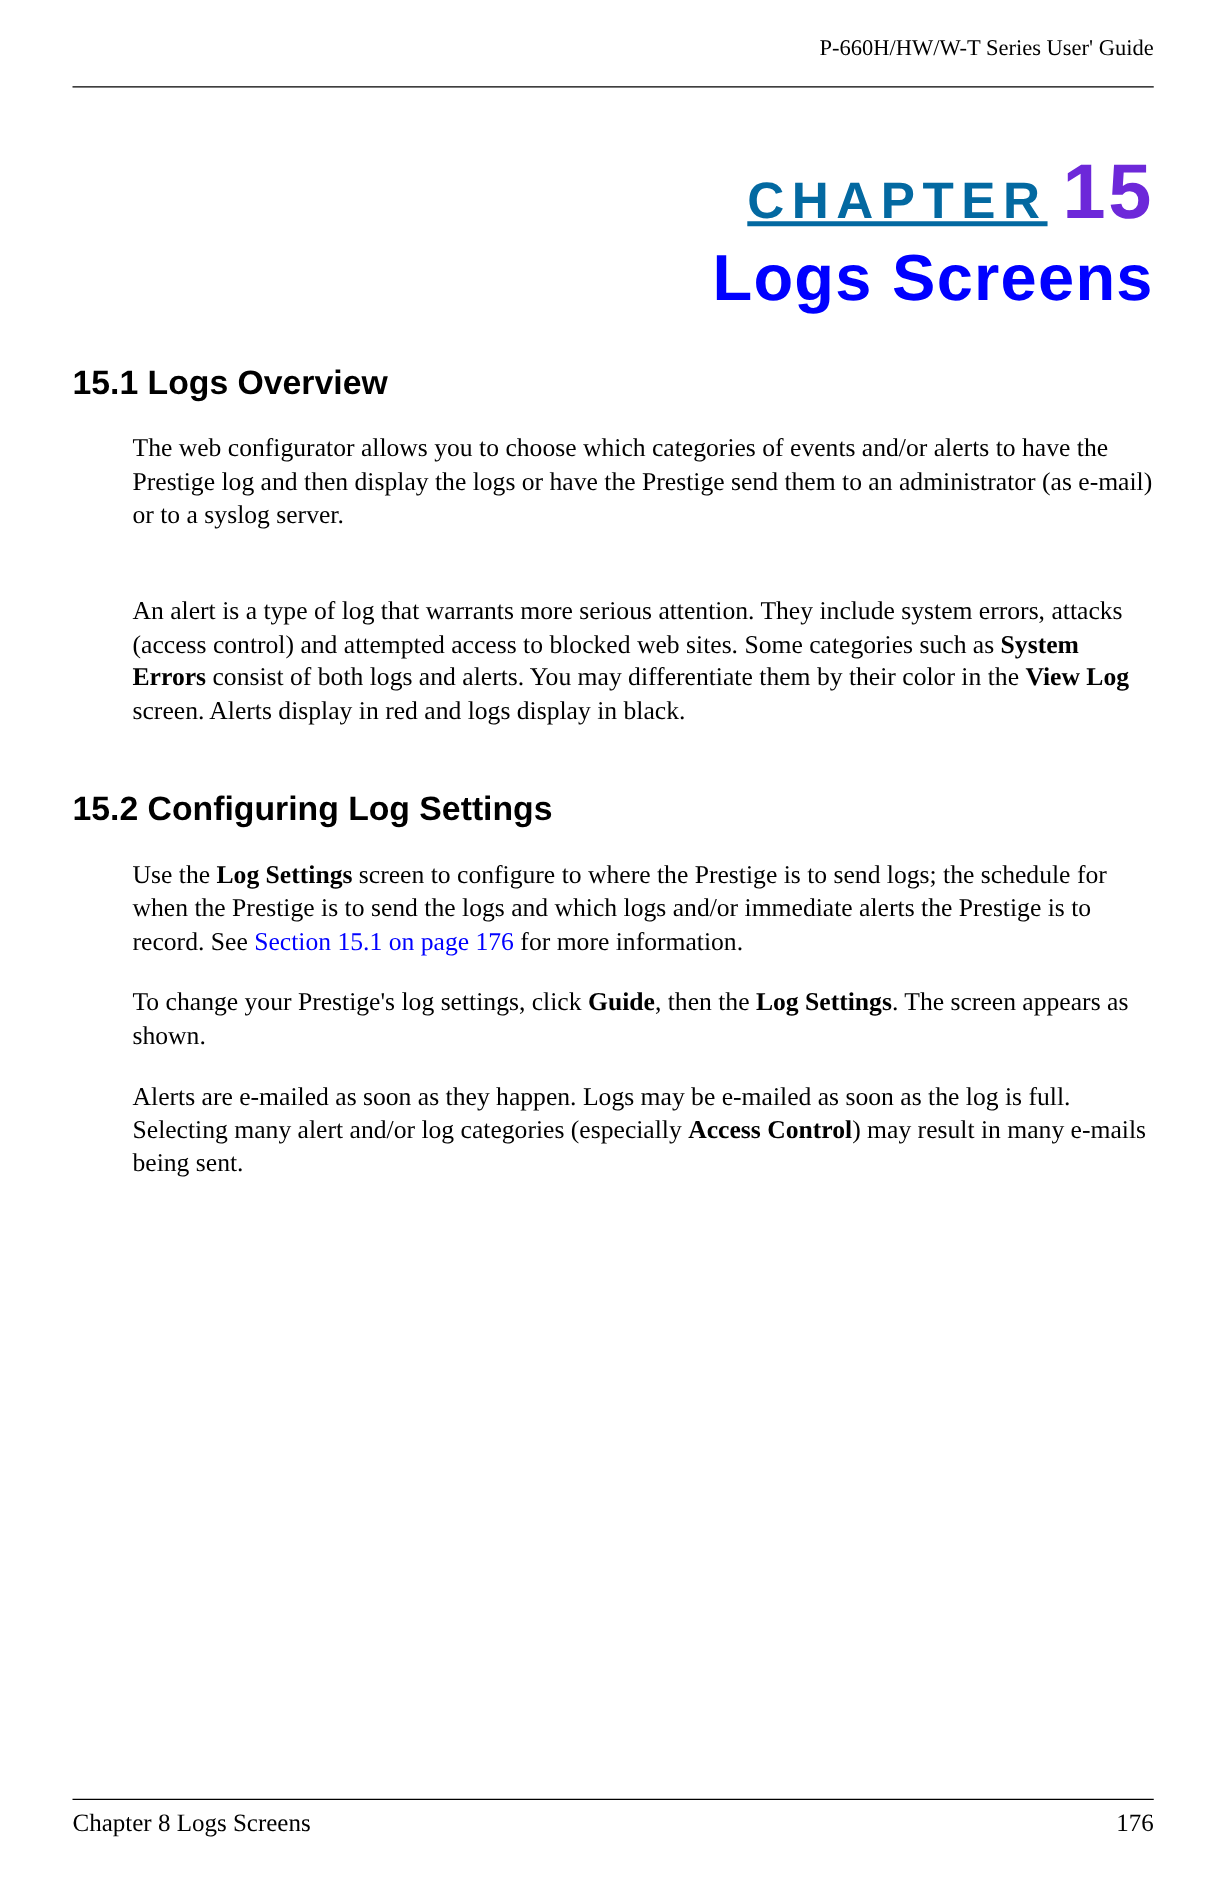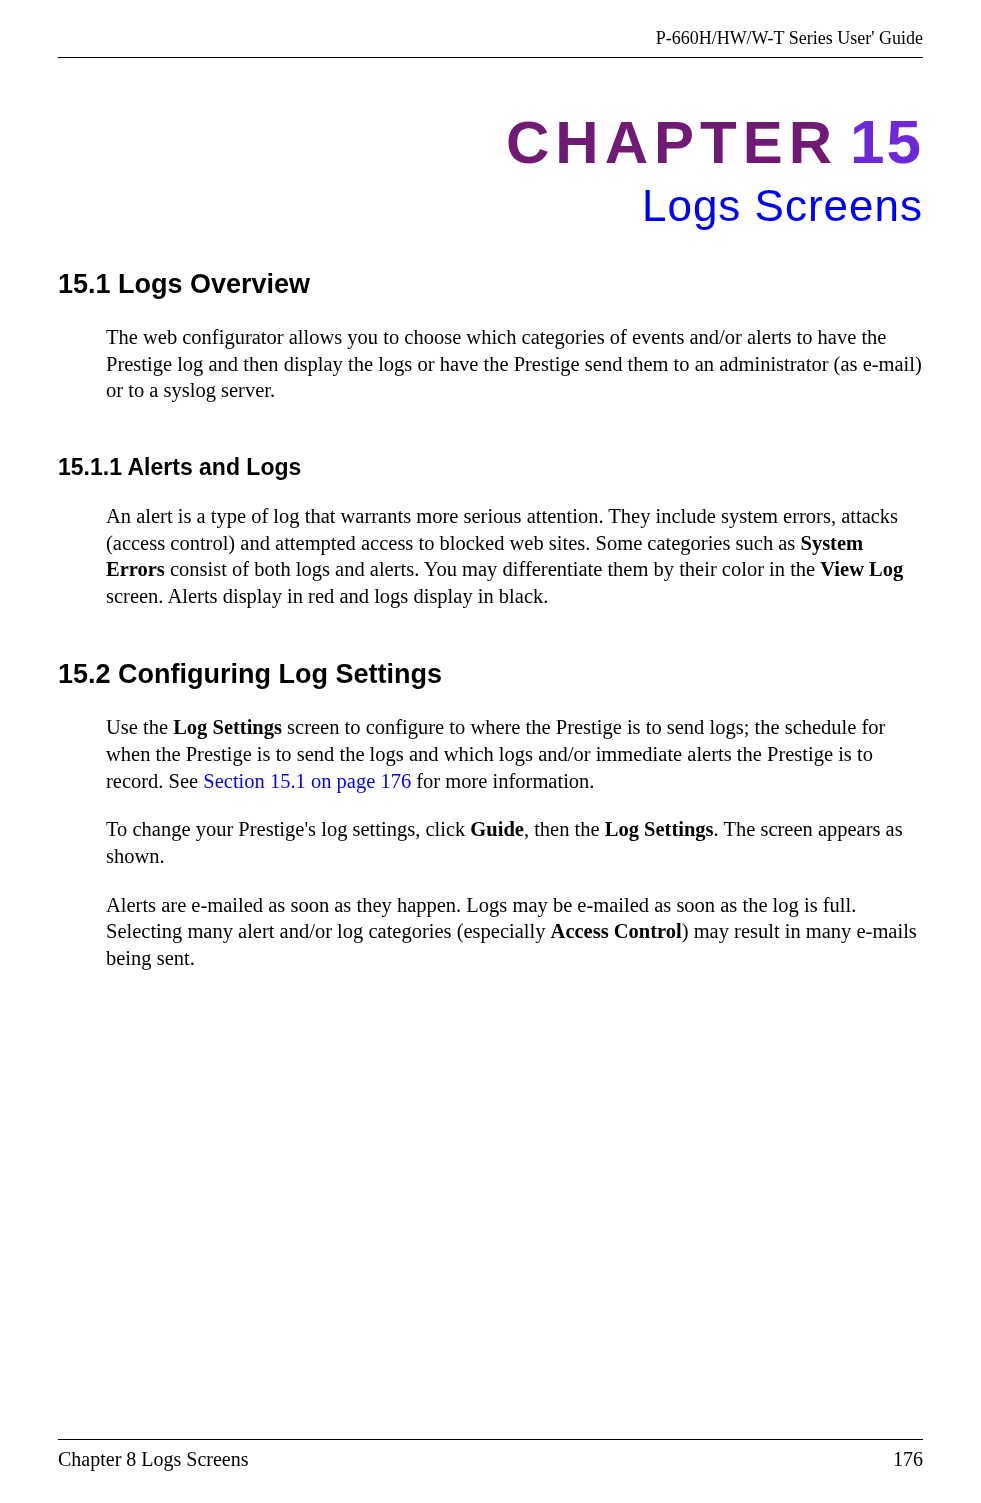--- a/index.html
+++ b/index.html
@@ -18,47 +18,48 @@
     .page {
       padding: 28px 58px 0 58px;
       height: 100%;
       display: flex;
       flex-direction: column;
     }
     .header {
       text-align: right;
       font-size: 18px;
       border-bottom: 1.5px solid #000;
-      padding-bottom: 8px;
+      padding-bottom: 20px;
       margin-bottom: 48px;
     }
     .chapter-heading {
       text-align: right;
       margin-bottom: 38px;
     }
     .chapter-label {
-      color: #701a75;
+      color: #0369a1;
       font-family: Arial, Helvetica, sans-serif;
       font-weight: bold;
-      font-size: 60px;
+      font-size: 41px;
       letter-spacing: 6px;
+      text-decoration: underline;
     }
     .chapter-number {
       color: #6d28d9;
       font-family: Arial, Helvetica, sans-serif;
       font-weight: bold;
       font-size: 62px;
       letter-spacing: 2px;
       margin-left: 8px;
     }
     .chapter-title {
       color: #0000ff;
       font-family: Arial, Helvetica, sans-serif;
-      font-weight: normal;
-      font-size: 44px;
+      font-weight: bold;
+      font-size: 52px;
       margin-top: 4px;
       letter-spacing: 1px;
     }
     .intro-text {
       margin-left: 48px;
       font-size: 20.5px;
       line-height: 1.3;
       margin-bottom: 48px;
     }
     .section-heading {
@@ -119,21 +120,20 @@
     <div class="chapter-title">Logs Screens</div>
   </div>
 
 
   <div class="section-block">
     <div class="section-heading">15.1  Logs Overview</div>
     <div class="body-text">The web configurator allows you to choose which categories of events and/or alerts to have the Prestige log and then display the logs or have the Prestige send them to an administrator (as e-mail) or to a syslog server.</div>
   </div>
 
   <div class="section-block">
-    <div class="subsection-heading">15.1.1  Alerts and Logs</div>
     <div class="body-text">
       <span>An alert is a type of log that warrants more serious attention. They include system errors, attacks (access control) and attempted access to blocked web sites. Some categories such as </span><span class="bold-inline">System Errors</span><span> consist of both logs and alerts. You may differentiate them by their color in the </span><span class="bold-inline">View Log</span><span> screen. Alerts display in red and logs display in black.</span>
     </div>
   </div>
 
   <div class="section-block">
     <div class="section-heading">15.2  Configuring Log Settings</div>
     <div class="body-text">
       <div class="body-para">
         <span>Use the </span><span class="bold-inline">Log Settings</span><span> screen to configure to where the Prestige is to send logs; the schedule for when the Prestige is to send the logs and which logs and/or immediate alerts the Prestige is to record. See </span><span class="link-inline">Section 15.1 on page 176</span><span> for more information.</span>

